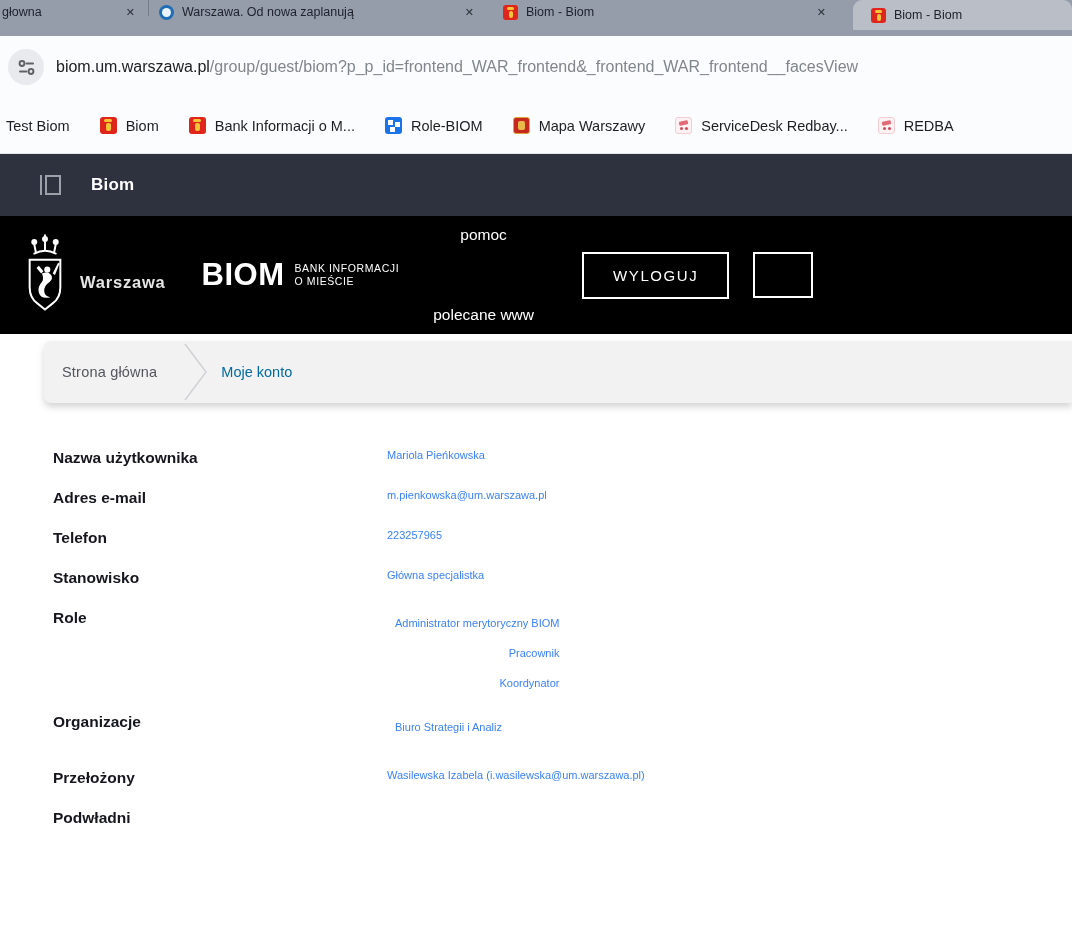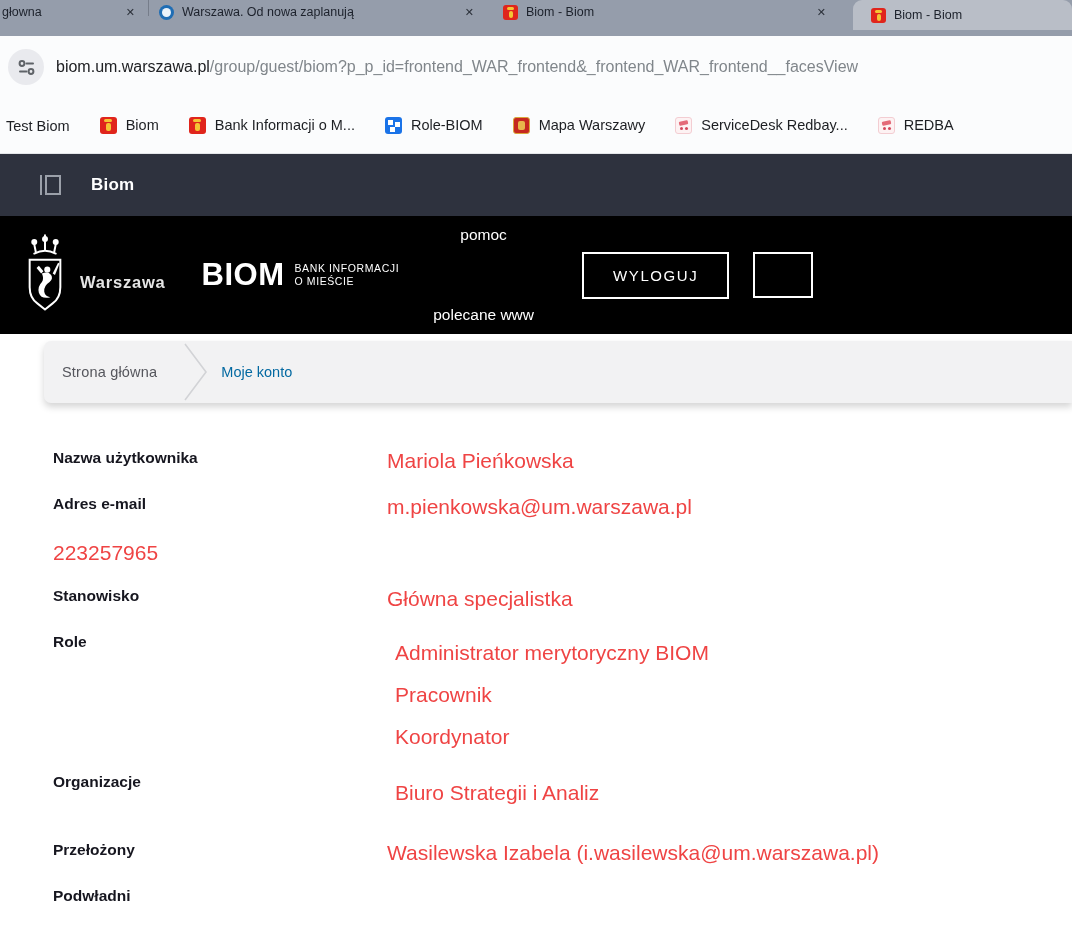--- a/index.html
+++ b/index.html
@@ -25,21 +25,21 @@
   
   .addressrow { height:62px; background:#fbfcfd; display:flex; align-items:center; padding:0 0 0 8px; }
   .tune-badge { width:36px; height:36px; border-radius:50%; background:#e9eaee; display:flex;
                 align-items:center; justify-content:center; flex:0 0 auto; }
   .url { margin-left:12px; font-size:16px; color:#202124; white-space:nowrap; overflow:hidden; }
   .url .path { color:#80868b; }
 
   
   .bookmarks { height:56px; background:#fbfcfd; display:flex; align-items:center; gap:30px;
                padding:0 6px; border-bottom:1px solid #e4e6e9; white-space:nowrap; overflow:hidden; }
-  .bookmark { display:flex; align-items:flex-start; gap:9px; font-size:14.5px; color:#1d1f23; flex:0 0 auto; }
+  .bookmark { display:flex; align-items:flex-end; gap:9px; font-size:14.5px; color:#1d1f23; flex:0 0 auto; }
   .bm-icon { width:17px; height:17px; border-radius:3px; position:relative; flex:0 0 auto; }
   .bm-icon.red { background:#e0251c; }
   .bm-icon.red::before { content:""; position:absolute; left:4.5px; top:2px; width:8px; height:3px; background:#f4c534; border-radius:2px; }
   .bm-icon.red::after  { content:""; position:absolute; left:6px; top:6px; width:5px; height:8px; background:#f4c534; border-radius:2px; }
   .bm-icon.bluegrid { background:#1a73e8; }
   .bm-icon.bluegrid::before { content:""; position:absolute; left:3px; top:3px; width:5px; height:5px;
         background:#fff; box-shadow:7px 2px 0 #fff, 2px 7px 0 #fff; }
   .bm-icon.ornate { background:#c62820; border:1px solid #d9a73a; }
   .bm-icon.ornate::before { content:""; position:absolute; left:4px; top:3px; width:7px; height:9px; background:#e8b84b; border-radius:2px; }
   .bm-icon.pink { background:#fdf2f3; border:1px solid #f3cdd2; }
@@ -74,21 +74,21 @@
   .breadcrumb { height:62px; background:#f2f2f3; border-radius:7px 0 0 7px; display:flex;
        align-items:center; padding-left:18px; box-shadow:0 4px 7px rgba(0,0,0,.17); position:relative; overflow:hidden; }
   .crumb-home { color:#55565c; font-size:14.5px; letter-spacing:.2px; cursor:pointer; }
   .crumb-chevron { margin-left:26px; flex:0 0 auto; }
   .crumb-current { color:#0369a1; font-size:14.5px; margin-left:12px; }
 
   
   .profile { margin:46px 0 0 53px; }
   .prow { display:flex; margin-bottom:22px; }
   .plabel { width:334px; flex:0 0 auto; font-weight:bold; color:#16161f; font-size:15.5px; }
-  .pvalue { color:#ef4444; font-size:21px; }
+  .pvalue { color:#3b82f6; font-size:11px;text-align:right; }
   .plist { padding-top:8px; }
   .plist .pvalue { margin-left:8px; margin-bottom:18px; }
 </style>
 </head>
 <body>
 
 <div class="tabstrip">
   <div class="tab" style="width:148px; padding-left:2px;">
     <span class="title">głowna</span>
     <span class="tab-close">✕</span>
@@ -222,20 +222,21 @@
     <div class="plabel">Nazwa użytkownika</div>
     <div class="pvalue">Mariola Pieńkowska</div>
   </div>
 
   <div class="prow">
     <div class="plabel">Adres e-mail</div>
     <div class="pvalue">m.pienkowska@um.warszawa.pl</div>
   </div>
 
   <div class="prow">
+    <div class="plabel">Telefon</div>
     <div class="pvalue">223257965</div>
   </div>
 
   <div class="prow">
     <div class="plabel">Stanowisko</div>
     <div class="pvalue">Główna specjalistka</div>
   </div>
 
   <div class="prow" style="margin-bottom:6px;">
     <div class="plabel">Role</div>

